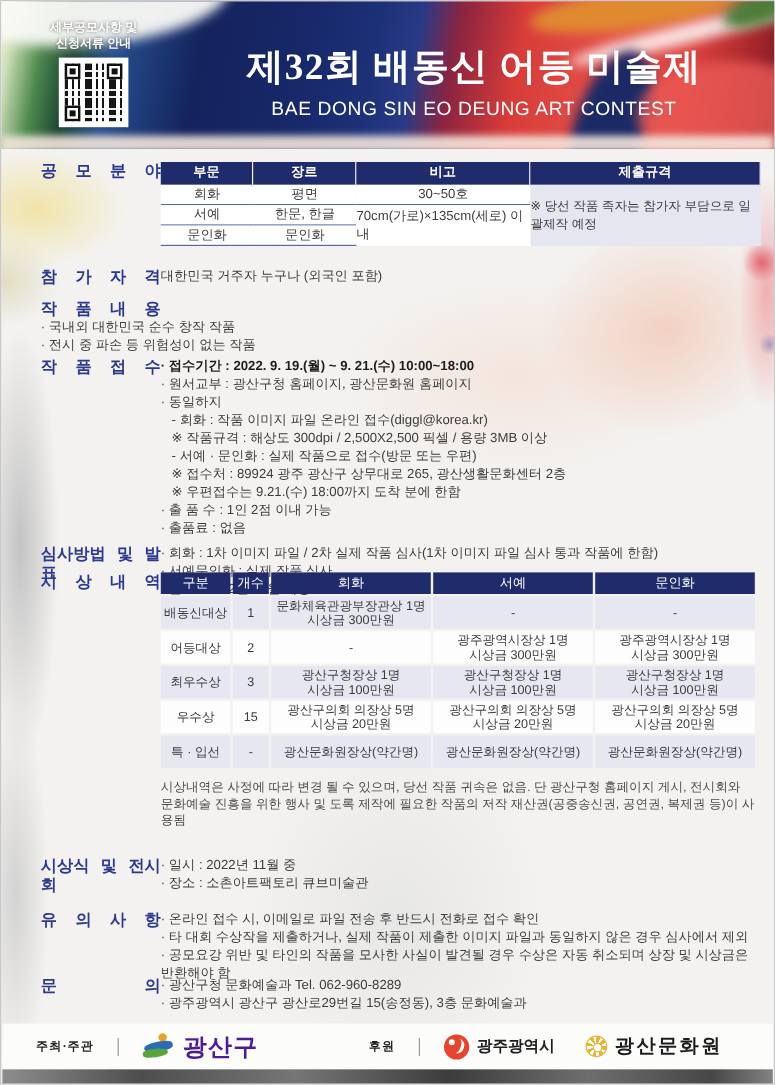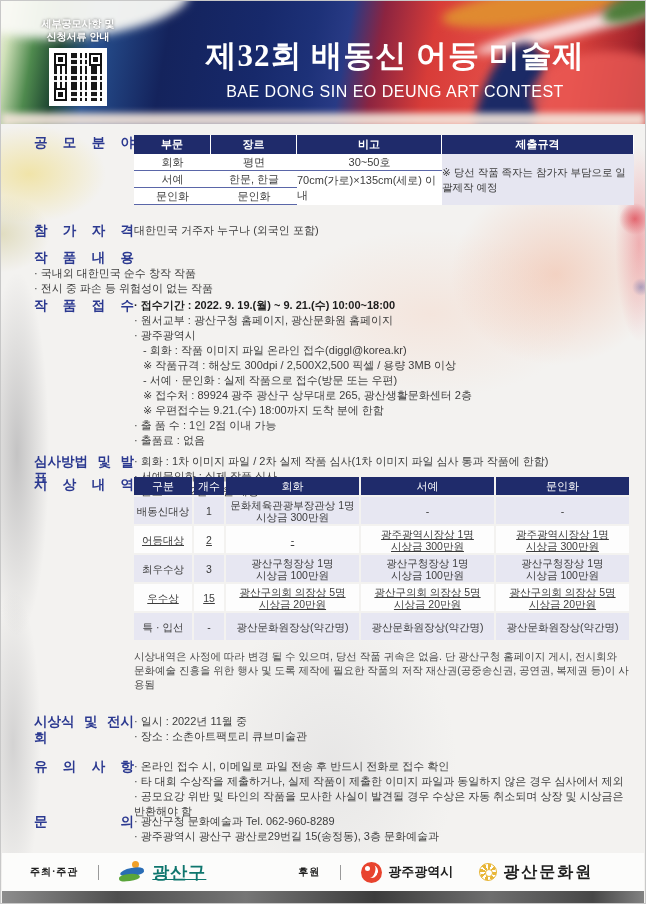--- a/index.html
+++ b/index.html
@@ -86,36 +86,36 @@
   .t1 .bigo { grid-column:4; grid-row:2 / span 3; background:#e6e6f1; font-size:10.5px; }
 
   
   .t2 { display:grid; grid-template-columns:58px 30px 133px 133px 133px; gap:2px; width:495px;
         font-size:10.5px; }
   .t2 .h { background:#1f2b6b; color:#fff; font-weight:normal; font-size:11px; height:18px;
            display:flex; align-items:center; justify-content:center; }
   .t2 .c { height:27px; display:flex; align-items:center; justify-content:center; text-align:center;
            white-space:pre-line; line-height:12px; color:#3c3c3c; }
   .t2 .odd { background:#e7e7f2; }
-  .t2 .even { background:#fdfdfd;text-decoration:underline; }
+  .t2 .even { background:#fdfdfd; }
   .award-note { margin-top:9px; font-size:10.5px; line-height:14px; color:#4a4a4a; white-space:pre-line; }
 
   
   .footer-bar { position:absolute; left:1px; right:1px; top:852px; height:38px; z-index:5;
                 background:rgba(252,252,251,.96); display:flex; align-items:center; padding-left:28px; }
   .f-label { font-size:10px; font-weight:bold; color:#222; letter-spacing:1px;font-family:Liberation Serif, serif; }
   .vdiv { width:1px; height:15px; background:#9a9a9a; margin:0 20px; }
   .logo-row { display:flex; align-items:center; }
   .gs-mark { position:relative; width:26px; height:22px; margin-right:7px; }
   .gs-dot { position:absolute; left:13px; top:0; width:7px; height:7px; border-radius:50%; background:#f0a028; }
   .gs-blue { position:absolute; left:1px; top:7px; width:24px; height:8px; background:#2a6db5;
              border-radius:60% 50% 40% 60%; transform:rotate(-10deg); }
   .gs-green { position:absolute; left:0; top:13px; width:21px; height:7px; background:#5aa53a;
               border-radius:50% 60% 60% 40%; transform:rotate(-6deg); }
-  .gs-name { font-size:17px; font-weight:bold; color:#0f766e; letter-spacing:1px;text-decoration:underline; }
+  .gs-name { font-size:20px; font-weight:bold; color:#4c1d95; letter-spacing:1px; }
   .gj-mark { position:relative; width:21px; height:21px; border-radius:50%; background:#e8432e; margin-right:6px; }
   .gj-mark::before { content:""; position:absolute; left:5px; top:3px; width:9px; height:13px;
         border-right:3px solid #fff; border-radius:50%; transform:rotate(18deg); }
   .gj-mark::after { content:""; position:absolute; left:4px; top:4px; width:5px; height:5px;
         border-radius:50%; background:#fff; }
   .gj-name { font-size:13px; font-weight:bold; color:#1d1d1d; }
   .mh-mark { position:relative; width:18px; height:18px; border-radius:50%; margin-right:6px;
         background:repeating-conic-gradient(#e8b637 0 25deg, #ffffff 25deg 45deg); border:1px solid #e8b637; }
   .mh-mark::after { content:""; position:absolute; left:5px; top:5px; width:6px; height:6px;
         border-radius:50%; background:#fff; border:1px solid #e8b637; }
@@ -196,21 +196,21 @@
       <div class="tline">· 국내외 대한민국 순수 창작 작품</div>
       <div class="tline">· 전시 중 파손 등 위험성이 없는 작품</div>
     </div>
   </div>
 
   <div class="sec" style="top:297px;">
     <div class="sec-label">작 품 접 수</div>
     <div class="sec-body">
       <div class="tline b">· 접수기간 : 2022. 9. 19.(월) ~ 9. 21.(수) 10:00~18:00</div>
       <div class="tline">· 원서교부 : 광산구청 홈페이지, 광산문화원 홈페이지</div>
-      <div class="tline">· 광주광역시</div>
+      <div class="tline">· 동일하지</div>
       <div class="tline ind">- 회화 : 작품 이미지 파일 온라인 접수(diggl@korea.kr)</div>
       <div class="tline ind">※ 작품규격 : 해상도 300dpi / 2,500X2,500 픽셀 / 용량 3MB 이상</div>
       <div class="tline ind">- 서예 · 문인화 : 실제 작품으로 접수(방문 또는 우편)</div>
       <div class="tline ind">※ 접수처 : 89924 광주 광산구 상무대로 265, 광산생활문화센터 2층</div>
       <div class="tline ind">※ 우편접수는 9.21.(수) 18:00까지 도착 분에 한함</div>
       <div class="tline">· 출 품 수 : 1인 2점 이내 가능</div>
       <div class="tline">· 출품료 : 없음</div>
     </div>
   </div>
 

